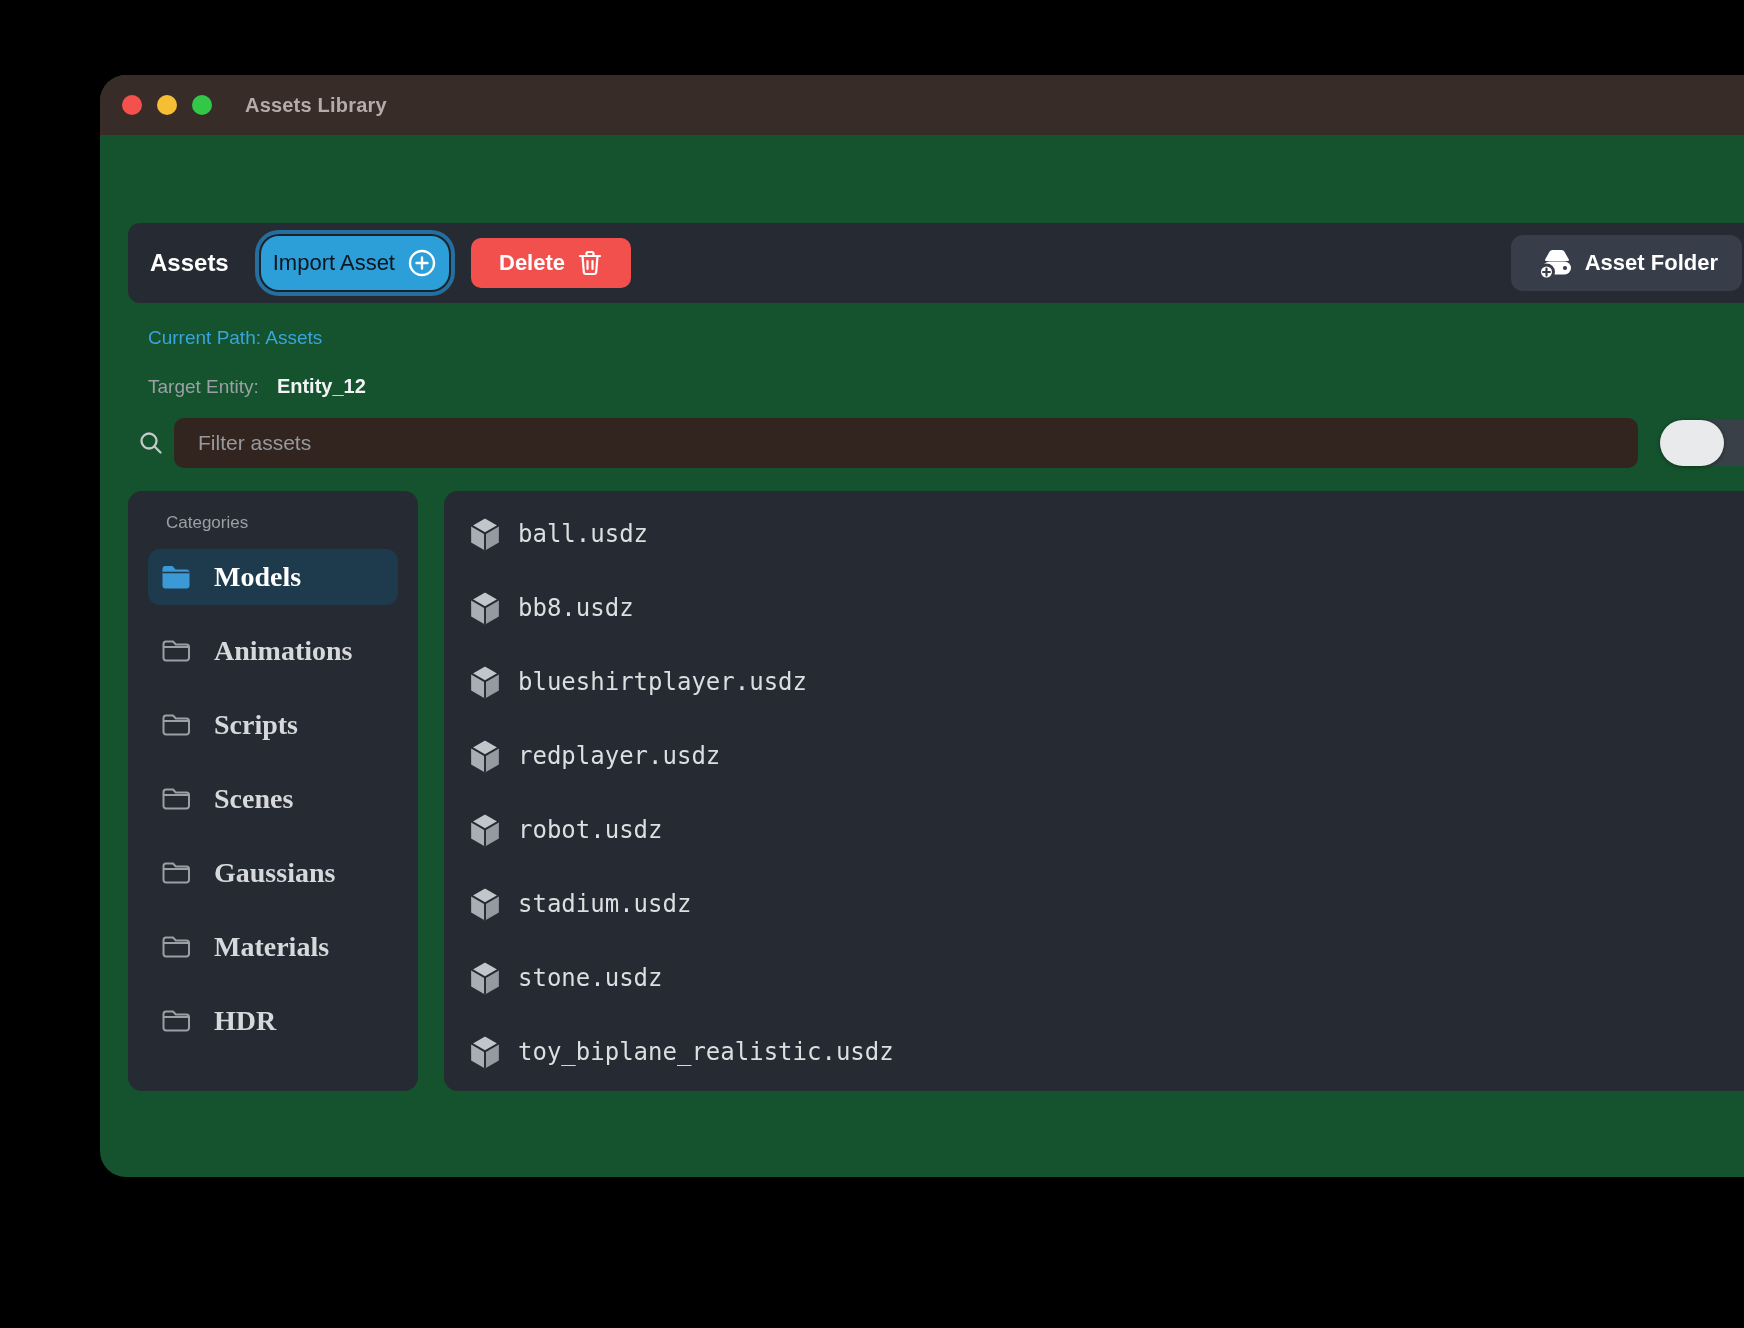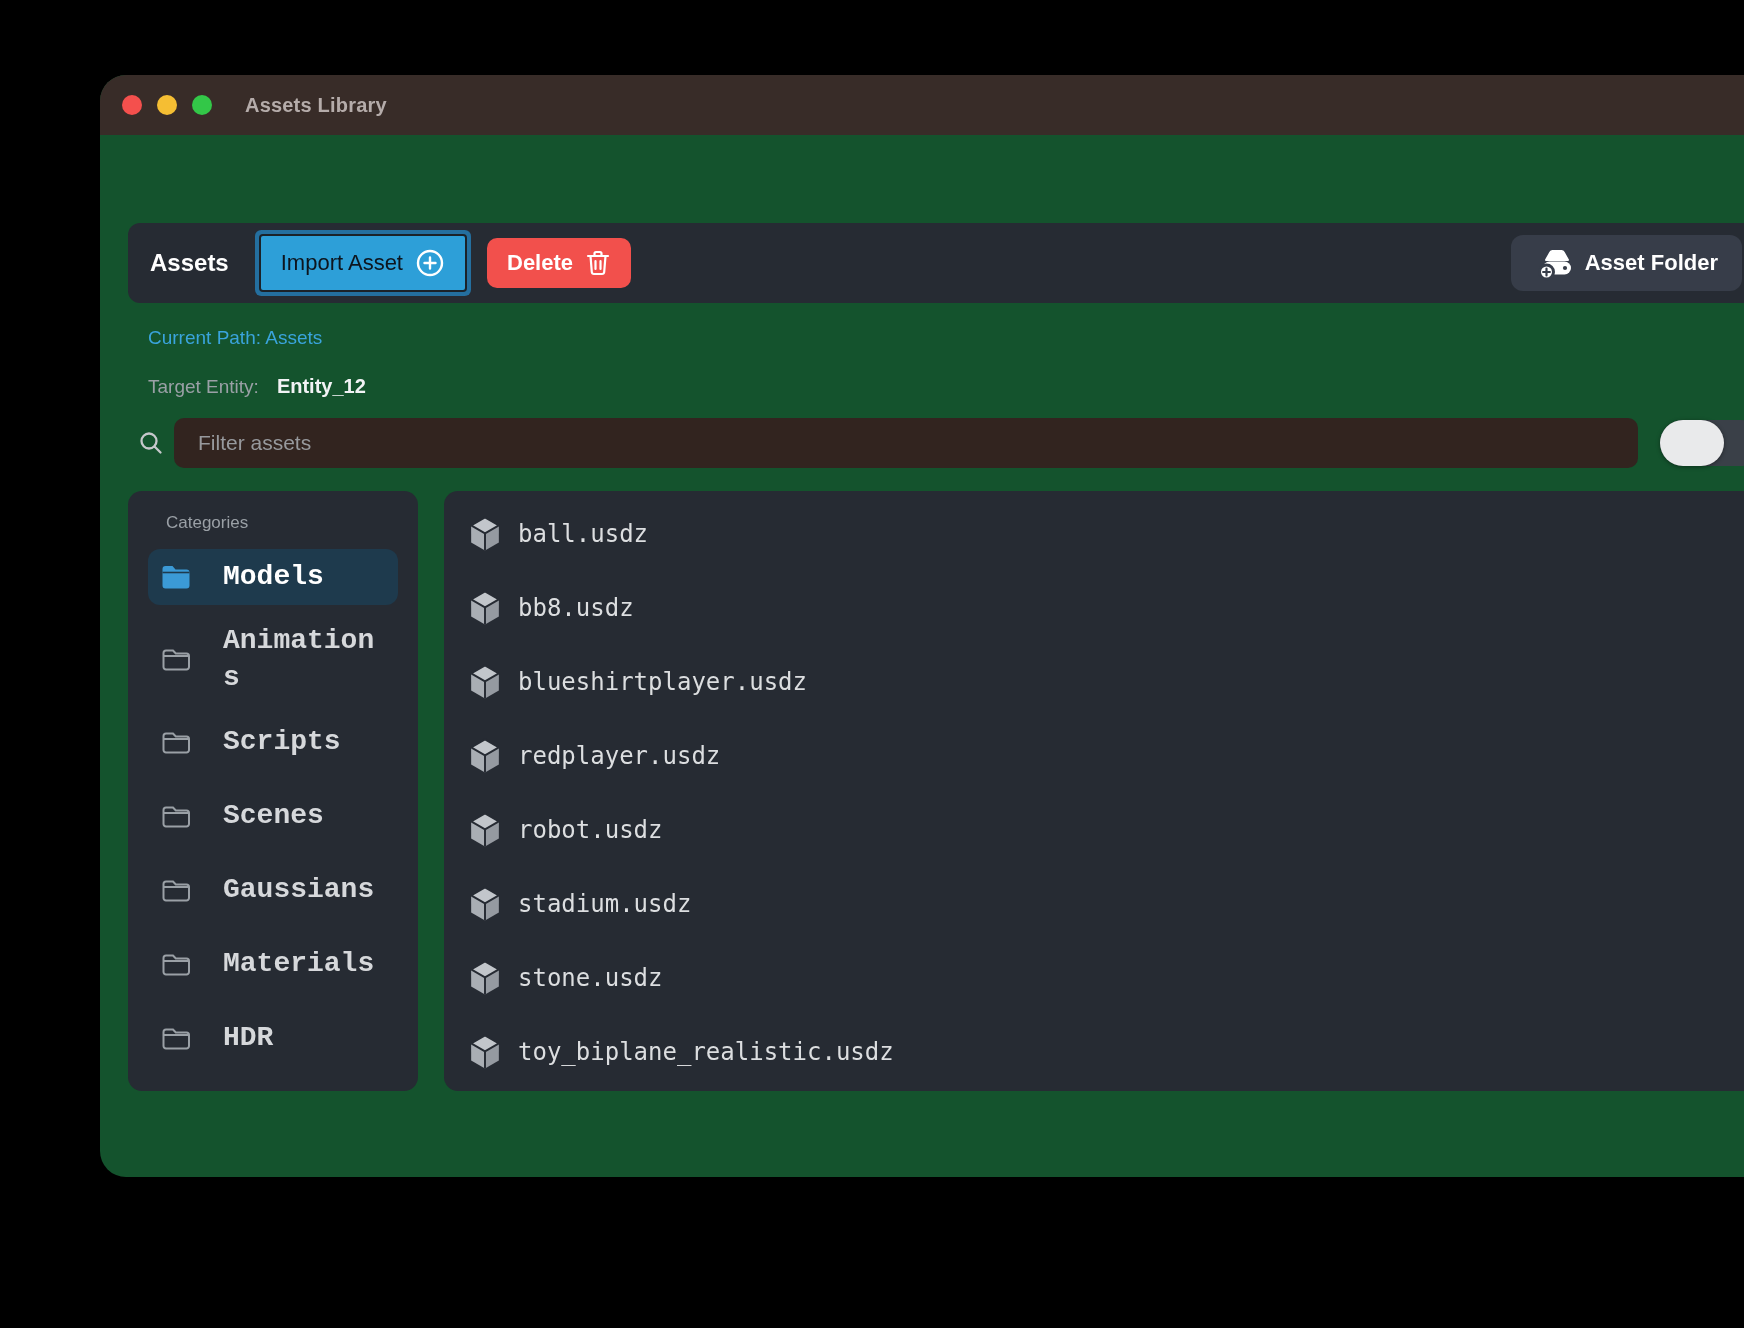--- a/index.html
+++ b/index.html
@@ -10,41 +10,41 @@
   .dot{width:20px;height:20px;border-radius:50%;margin-right:15px;}
   .dot.red{background:#f4504d;}
   .dot.yellow{background:#f5be33;}
   .dot.green{background:#33c748;}
   .win-title{color:#b5acaa;font-size:20px;font-weight:bold;margin-left:18px;letter-spacing:.2px;}
   
   .content{flex:1;padding:88px 28px 0 28px;display:flex;flex-direction:column;}
   .toolbar{height:80px;background:#262b33;border-radius:12px;display:flex;align-items:center;padding:0 22px;flex:0 0 auto;}
   .tb-heading{color:#fff;font-size:24px;font-weight:bold;margin-right:24px;}
   .btn{border:none;display:flex;align-items:center;gap:12px;cursor:pointer;font-family:"Liberation Sans",sans-serif;}
-  .btn-import{background:#2d9fd8;color:#0d151e;font-size:22px;font-weight:500;height:54px;padding:0 20px;border-radius:2px;box-shadow:0 0 0 2px #1b2229,0 0 0 6px #246f9f;margin-left:8px;}
-  .btn-delete{background:#f2504c;color:#fff;font-size:22px;font-weight:600;height:50px;padding:0 20px;border-radius:10px;margin-left:22px;}
+  .btn-import{background:#2d9fd8;color:#0d151e;font-size:22px;font-weight:500;height:54px;padding:0 12px;border-radius:18px;box-shadow:0 0 0 2px #1b2229,0 0 0 6px #246f9f;margin-left:8px;}
+  .btn-delete{background:#f2504c;color:#fff;font-size:22px;font-weight:600;height:50px;padding:0 28px;border-radius:10px;margin-left:22px;}
   .btn-folder{background:#373d49;color:#fff;font-size:22px;font-weight:600;height:56px;padding:8px 24px;border-radius:12px;margin-left:auto;}
   .path-line{margin-top:24px;color:#3aa4dc;font-size:19px;padding-left:20px;}
   .target-line{margin-top:26px;font-size:19px;padding-left:20px;display:flex;align-items:center;}
   .target-label{color:#9aa0a6;}
   .target-value{color:#f2f3f5;font-weight:bold;margin-left:18px;font-size:20px;}
   .filter-row{margin-top:20px;display:flex;align-items:center;flex:0 0 auto;}
   .search-wrap{width:46px;display:flex;justify-content:center;flex:0 0 auto;}
   .filter-input{flex:1;height:50px;background:#32241f;border:none;border-radius:10px;color:#d8d9db;font-size:21px;padding:0 24px;outline:none;font-family:"Liberation Sans",sans-serif;}
   .filter-input::placeholder{color:#97999d;}
   .toggle{position:relative;width:104px;height:46px;border-radius:23px;background:#3a4048;margin-left:22px;flex:0 0 auto;cursor:pointer;}
   .toggle .knob{position:absolute;left:0;top:0;width:64px;height:46px;border-radius:23px;background:#e9eaeb;box-shadow:0 1px 4px rgba(0,0,0,.4);}
   
   .panels{margin-top:23px;display:flex;gap:26px;height:600px;flex:0 0 auto;}
   .sidebar{width:290px;flex:0 0 auto;background:#262b33;border-radius:14px;padding:20px 20px;box-sizing:border-box;display:flex;flex-direction:column;}
   .cat-heading{color:#9aa0a6;font-size:17px;margin:2px 0 16px 18px;}
   .cat-list{display:flex;flex-direction:column;gap:18px;}
   .cat-item{display:flex;align-items:center;min-height:56px;border-radius:12px;padding:0 12px;cursor:pointer;}
   .cat-item.selected{background:#1e3a4d;}
-  .cat-label{font-family:Liberation Mono, monospace;font-weight:bold;font-size:28px;color:#d6d8db;margin-left:31px;max-width:158px;word-break:break-all;line-height:1.32;}
+  .cat-label{font-family:Liberation Serif, serif;font-weight:bold;font-size:28px;color:#d6d8db;margin-left:22px;max-width:158px;word-break:break-all;line-height:1.32;}
   .cat-item.selected .cat-label{color:#fff;}
   .cat-icon{width:32px;height:28px;flex:0 0 auto;}
   .asset-panel{flex:1;background:#262b33;border-radius:14px;padding:6px 0;box-sizing:border-box;overflow:hidden;text-align:right;}
   .asset-row{height:74px;display:flex;align-items:center;padding-left:24px;cursor:pointer;}
   .asset-name{font-family:"DejaVu Sans Mono","Liberation Mono",monospace;font-size:24px;color:#dcdee0;margin-left:16px;}
   .cube{width:34px;height:36px;flex:0 0 auto;}
   svg{display:block;}
 </style>
 </head>
 <body>

